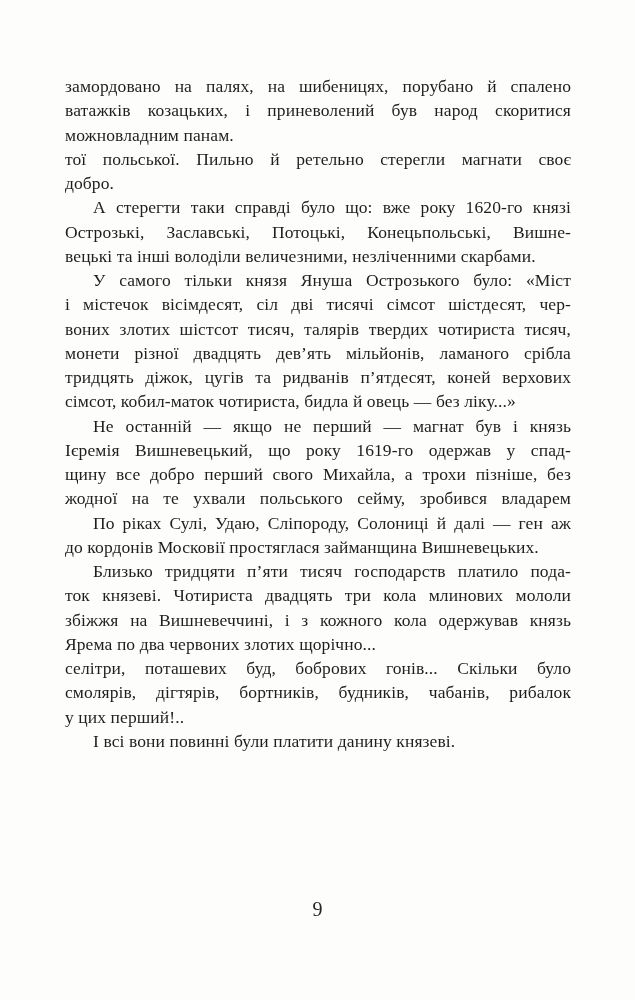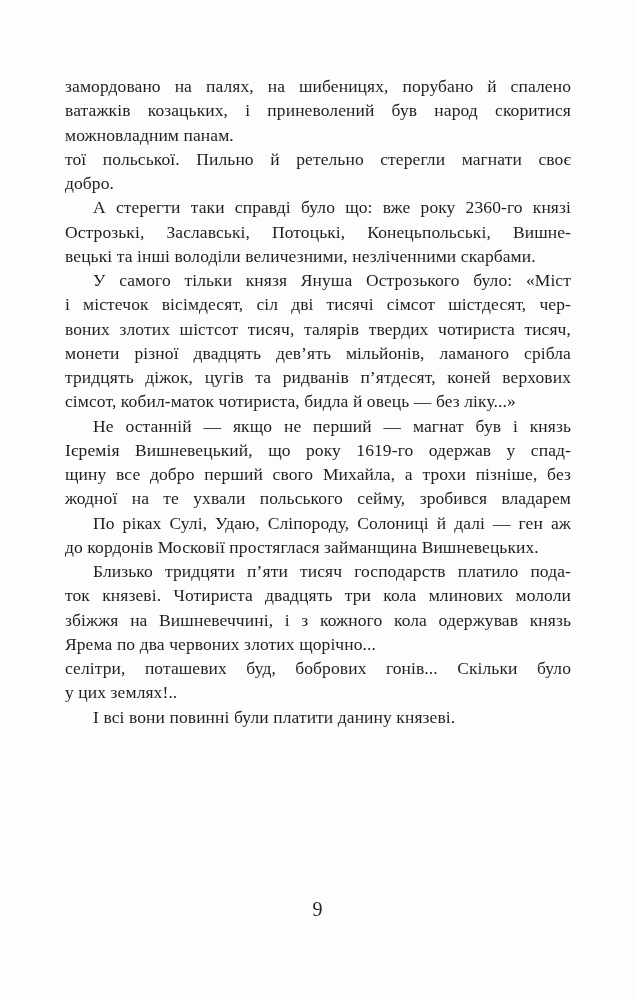--- a/index.html
+++ b/index.html
@@ -59,21 +59,21 @@
       <div class="paragraph">
         <div class="line">замордовано на палях, на шибеницях, порубано й спалено</div>
         <div class="line">ватажків козацьких, і приневолений був народ скоритися</div>
         <div class="line last">можновладним панам.</div>
       </div>
       <div class="paragraph">
         <div class="line">тої польської. Пильно й ретельно стерегли магнати своє</div>
         <div class="line last">добро.</div>
       </div>
       <div class="paragraph">
-        <div class="line indent">А стерегти таки справді було що: вже року 2360-го князі</div>
+        <div class="line indent">А стерегти таки справді було що: вже року 1620-го князі</div>
         <div class="line">Острозькі, Заславські, Потоцькі, Конецьпольські, Вишне-</div>
         <div class="line last">вецькі та інші володіли величезними, незліченними скарбами.</div>
       </div>
       <div class="paragraph">
         <div class="line indent">У самого тільки князя Януша Острозького було: «Міст</div>
         <div class="line">і містечок вісімдесят, сіл дві тисячі сімсот шістдесят, чер-</div>
         <div class="line">воних злотих шістсот тисяч, талярів твердих чотириста тисяч,</div>
         <div class="line">монети різної двадцять дев’ять мільйонів, ламаного срібла</div>
         <div class="line">тридцять діжок, цугів та ридванів п’ятдесят, коней верхових</div>
         <div class="line last">сімсот, кобил-маток чотириста, бидла й овець — без ліку...»</div>
@@ -89,20 +89,21 @@
         <div class="line last">до кордонів Московії простяглася займанщина Вишневецьких.</div>
       </div>
       <div class="paragraph">
         <div class="line indent">Близько тридцяти п’яти тисяч господарств платило пода-</div>
         <div class="line">ток князеві. Чотириста двадцять три кола млинових мололи</div>
         <div class="line">збіжжя на Вишневеччині, і з кожного кола одержував князь</div>
         <div class="line last">Ярема по два червоних злотих щорічно...</div>
       </div>
       <div class="paragraph">
         <div class="line">селітри, поташевих буд, бобрових гонів... Скільки було</div>
-        <div class="line last">у цих землях!..</div>
+        <div class="line">смолярів, дігтярів, бортників, будників, чабанів, рибалок</div>
+        <div class="line last">у цих перший!..</div>
       </div>
       <div class="paragraph">
         <div class="line last indent">І всі вони повинні були платити данину князеві.</div>
       </div>
     </div>
   <div class="page-number">9</div>
 </div>
 
 </body></html>

